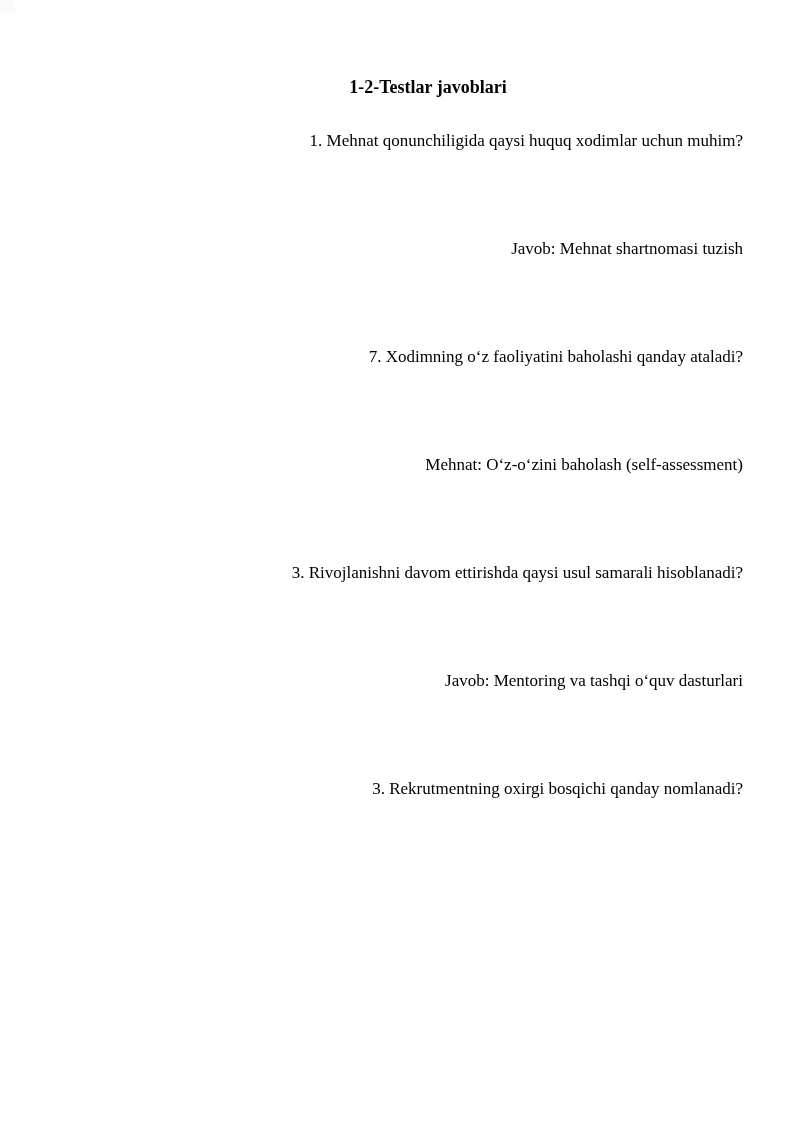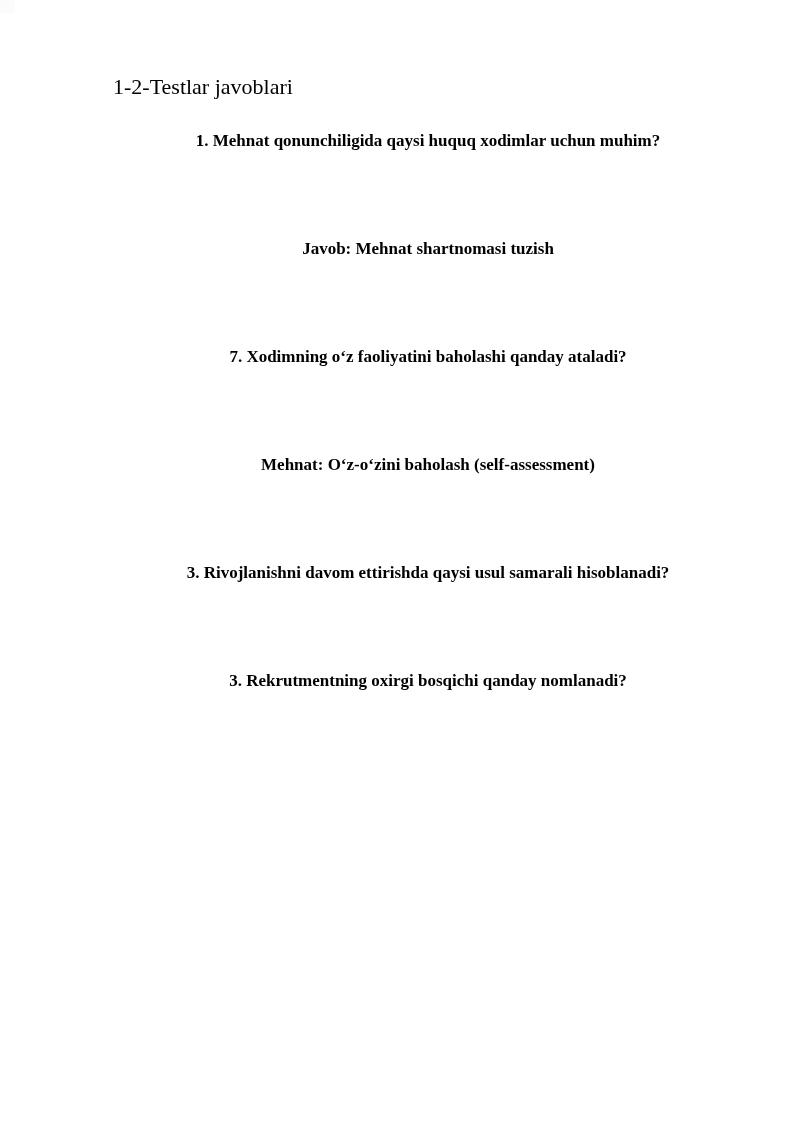--- a/index.html
+++ b/index.html
@@ -38,34 +38,34 @@
     
     .content {
       position: absolute;
       left: 113px;
       top: 76px;
       width: 630px;
     }
 
     .title {
       margin: 0;
-      font-size: 22px;
-      font-weight: normal;
+      font-size: 18px;
+      font-weight: bold;
       line-height: 22px;
-      text-align: left;
+      text-align: center;
       letter-spacing: 0;
     }
 
     .line {
       margin: 86px 0 0 0;   
       font-size: 17px;
-      font-weight: bold;
+      font-weight: normal;
       line-height: 22px;
       white-space: nowrap;
-      text-align: center;
+      text-align: right;
     }
 
     .line.first {
       margin-top: 32px;     
     }
   </style>
 </head>
 <body>
 
 <div class="page">
@@ -79,19 +79,20 @@
     <p class="line question first">1. Mehnat qonunchiligida qaysi huquq xodimlar uchun muhim?</p>
 
     <p class="line answer">Javob: Mehnat shartnomasi tuzish</p>
 
     <p class="line question">7. Xodimning oʻz faoliyatini baholashi qanday ataladi?</p>
 
     <p class="line answer">Mehnat: Oʻz-oʻzini baholash (self-assessment)</p>
 
     <p class="line question">3. Rivojlanishni davom ettirishda qaysi usul samarali hisoblanadi?</p>
 
+    <p class="line answer">Javob: Mentoring va tashqi oʻquv dasturlari</p>
 
     <p class="line question">3. Rekrutmentning oxirgi bosqichi qanday nomlanadi?</p>
 
 
 
   </div>
 </div>
 
 </body></html>

